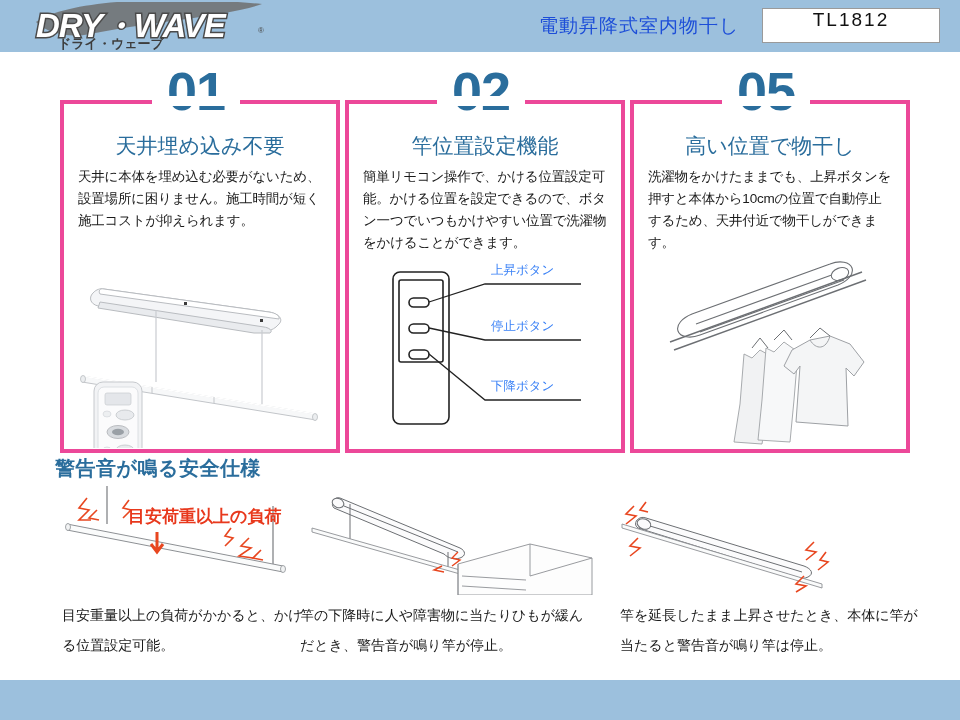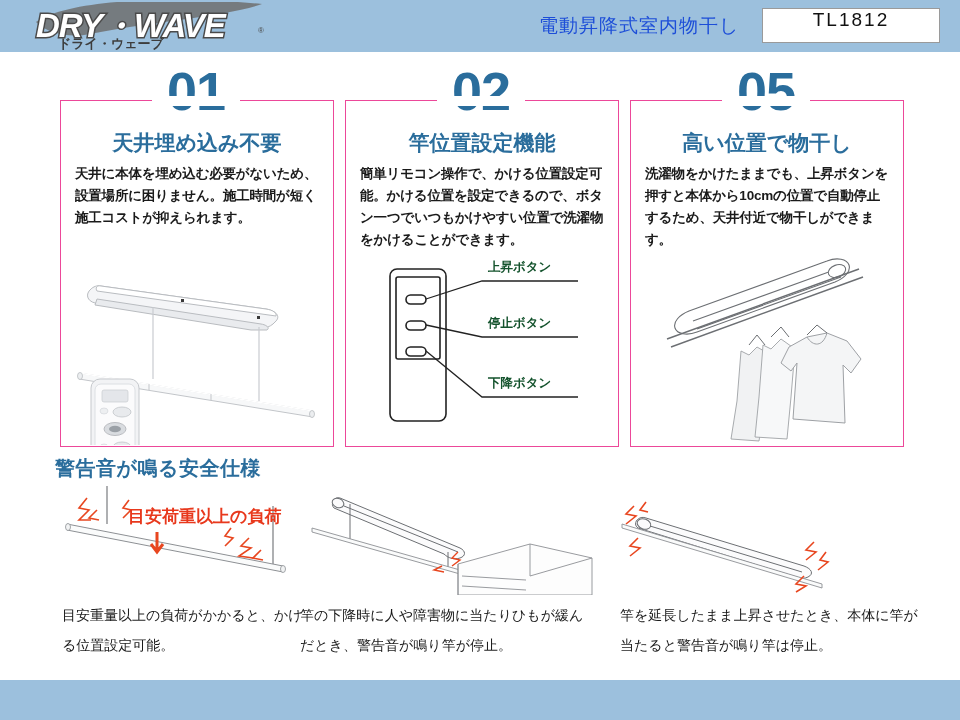--- a/index.html
+++ b/index.html
@@ -42,21 +42,21 @@
   }
   .model-text{font-size:19px;color:#111;letter-spacing:2px;}
   
   .footer{
     position:absolute;left:0;top:680px;width:960px;height:40px;
     background:#9cc0dd;
   }
   
   .panel{
     position:absolute;top:100px;width:272px;height:345px;
-    border:1px solid #ec4899;background:#fff;font-weight:bold;
+    border:4px solid #ec4899;background:#fff;
   }
   .panel.p1{left:60px;}
   .panel.p2{left:345px;}
   .panel.p3{left:630px;}
   .panel-num{
     position:absolute;top:68px;width:272px;text-align:center;
     font-size:54px;font-weight:bold;color:#2a6d9c;line-height:46px;
     letter-spacing:-1px;
   }
   .panel-num.n1{left:60px;}
@@ -92,21 +92,21 @@
     font-size:14px;line-height:30px;color:#1a1a1a;letter-spacing:0px;
   }
   .safety-cap.c1{left:62px;}
   .safety-cap.c2{left:300px;width:290px;}
   .safety-cap.c3{left:620px;width:300px;}
   .red-note{
     position:absolute;left:128px;top:505px;
     font-size:17px;font-weight:bold;color:#e8381c;white-space:nowrap;
   }
   .rc-label{
-    position:absolute;font-size:12.5px;color:#14532d;white-space:nowrap;
+    position:absolute;font-size:12.5px;color:#3b82f6;white-space:nowrap;
   }
 </style>
 </head>
 <body>
 
 <div class="header">
   <div class="logo-wrap">
     <svg class="logo-swoosh" viewBox="0 0 260 40">
       <path d="M6,20 C40,-4 150,-6 232,2 C200,14 120,20 60,32 C40,36 18,32 6,20 Z" fill="#6f6f6f" opacity="0.85"></path>
     </svg>

